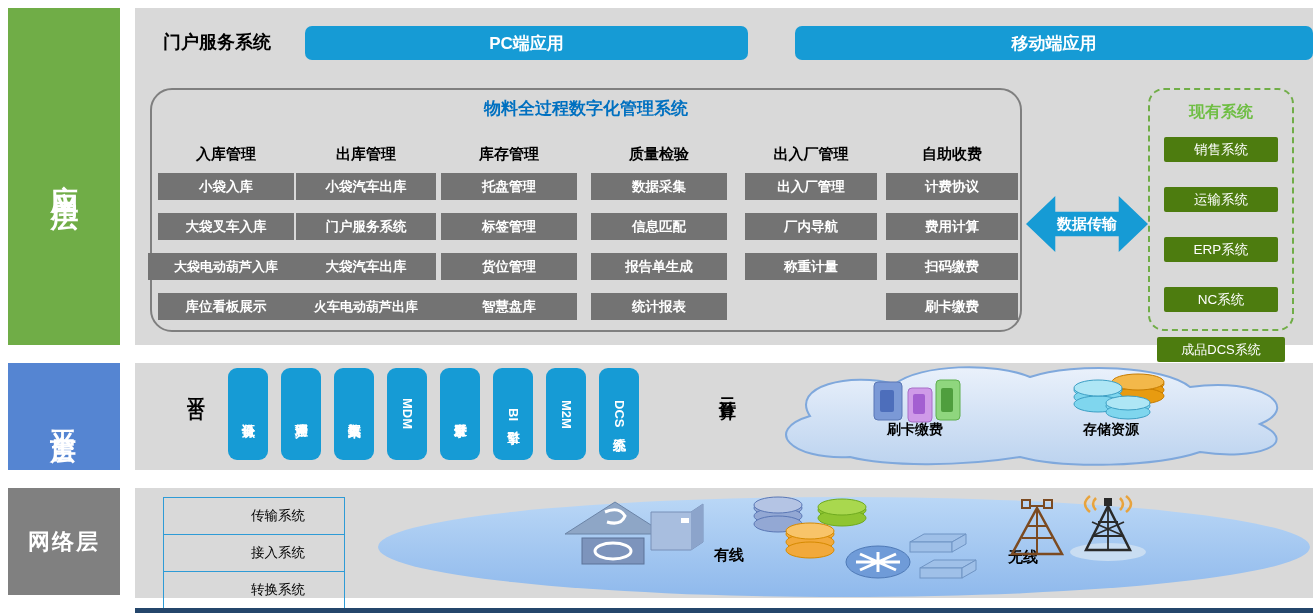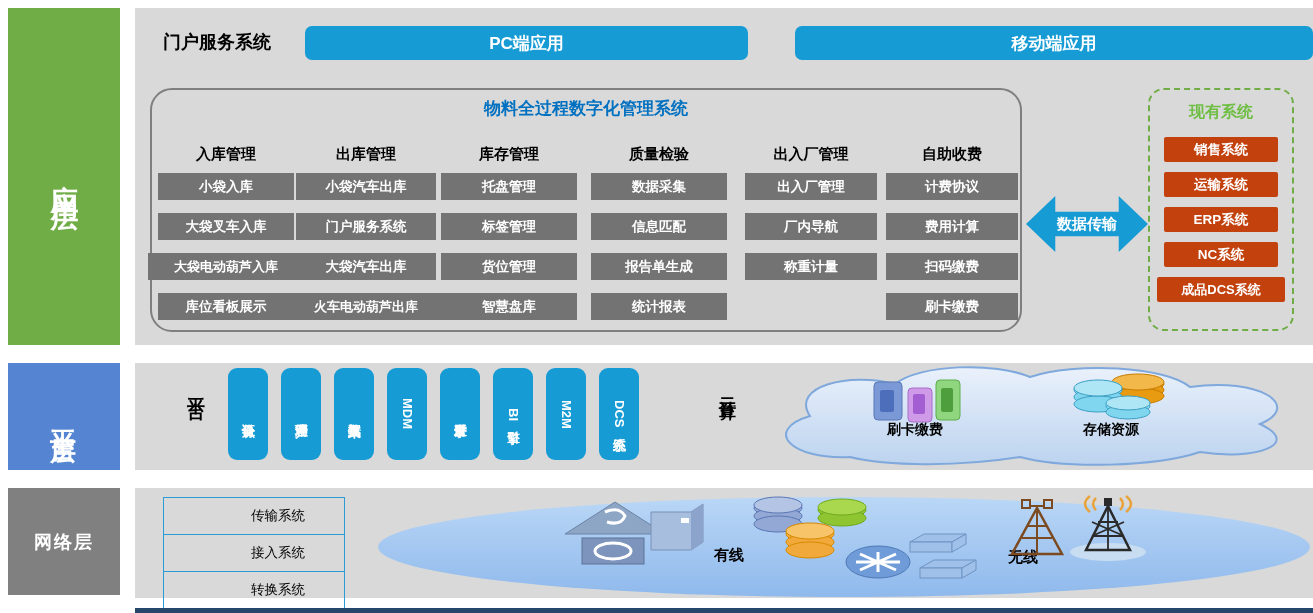--- a/index.html
+++ b/index.html
@@ -26,22 +26,22 @@
   .mcol .itm.wide { width:114%; margin-left:-7%; font-size:13px; }
 
   .arrow { position:absolute; left:1026px; top:196px; width:122px; height:56px; background:#169bd5;
            clip-path:polygon(0 50%,24% 0,24% 28%,76% 28%,76% 0,100% 50%,76% 100%,76% 72%,24% 72%,24% 100%);
            display:flex; align-items:center; justify-content:center; color:#fff; font-size:15px; font-weight:bold; }
 
   .exist-box { position:absolute; left:1148px; top:88px; width:146px; height:243px;
                border:2px dashed #70ad47; border-radius:16px; display:flex; flex-direction:column;
                align-items:center; padding-top:12px; }
   .exist-title { color:#6fbe44; font-size:16px; font-weight:bold; margin-bottom:14px; }
-  .exist-btn { width:114px; height:25px; line-height:25px; margin-bottom:10px; background:#c2410c;
-               color:#fff; font-size:13.5px; font-weight:bold; text-align:center; border-radius:2px; white-space:nowrap; }
+  .exist-btn { width:114px; height:25px; line-height:25px; margin-bottom:25px; background:#4d7c0f;
+               color:#fff; font-size:13.5px; font-weight:normal; text-align:center; border-radius:2px; white-space:nowrap; }
   .exist-btn.wide { width:128px; font-size:13px; }
 
   
   .plat-label { position:absolute; writing-mode:vertical-rl; text-orientation:upright;
                 font-weight:bold; color:#000; }
   .vbtn { position:absolute; top:368px; width:40px; height:92px; background:#169bd5; border-radius:9px;
           color:#fff; font-size:13px; font-weight:bold; writing-mode:vertical-rl;
           display:flex; align-items:center; justify-content:center; }
   .cloud-label { position:absolute; font-size:14px; font-weight:bold; color:#000; }
 
@@ -177,21 +177,21 @@
         <ellipse cx="28" cy="16" rx="24" ry="8" fill="#aee6f5"></ellipse>
     </g>
     <g stroke="#3d9fc4" fill="#7fd6ee">
       <ellipse cx="58" cy="34" rx="22" ry="7"></ellipse>
         <ellipse cx="58" cy="40" rx="22" ry="7"></ellipse>
       <ellipse cx="58" cy="31" rx="22" ry="7" fill="#aee6f5"></ellipse>
     </g>
   </svg>
   <div class="cloud-label" style="left:1083px; top:421px;">存储资源</div>
 
-  <div class="side" style="top:488px; height:107px; background:#808080; font-size:18px; letter-spacing:2px;">网络层</div>
+  <div class="side" style="top:488px; height:107px; background:#808080; font-size:22px; letter-spacing:2px;">网络层</div>
   <div class="band" style="top:488px; height:110px;"></div>
 
   <div class="net-box" style="top:497px;">传输系统</div>
   <div class="net-box" style="top:534px;">接入系统</div>
   <div class="net-box" style="top:571px;">转换系统</div>
 
   <div class="net-ellipse"></div>
 
   <svg style="left:560px; top:500px;" width="130" height="78" viewBox="0 0 130 78">
     <polygon points="55,2 105,34 5,34" fill="#8ea6c6" stroke="#6b84a6"></polygon>

